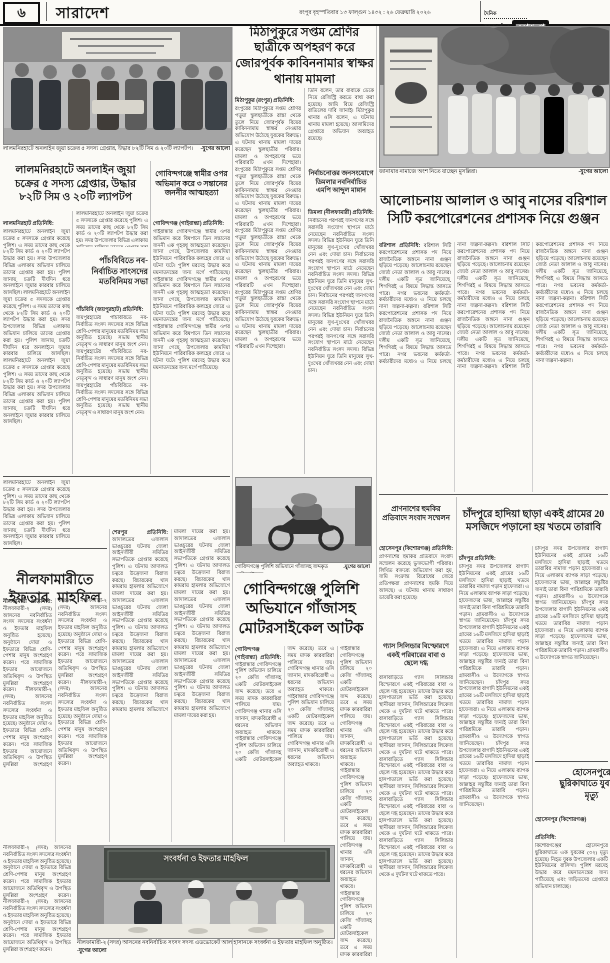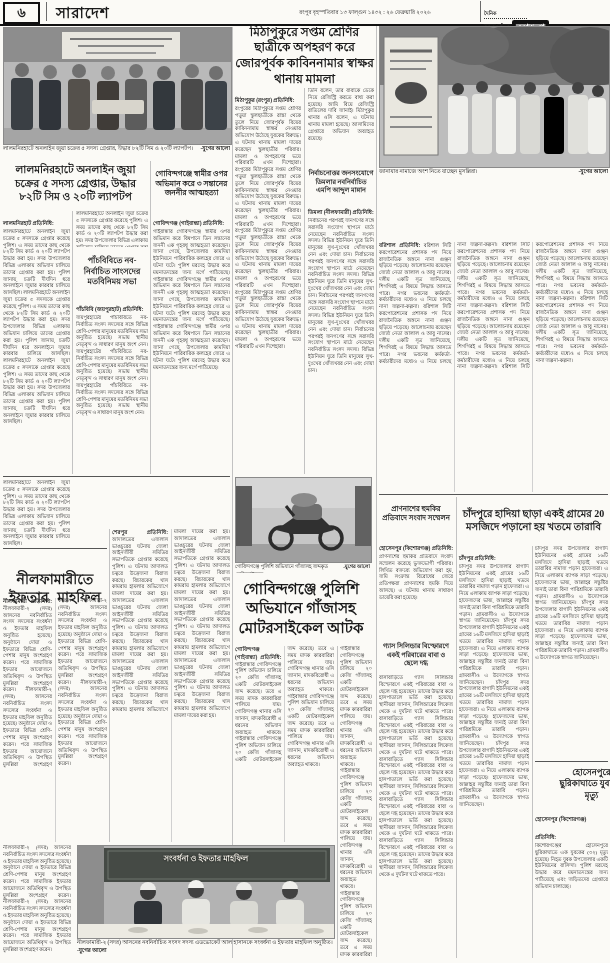--- a/index.html
+++ b/index.html
@@ -97,21 +97,21 @@
   <div class="vr" style="left:150px;top:161px;height:313px;"></div>
   <div class="h-xl abs" style="left:153px;top:159px;width:77px;height:49px;font-size:7.5px;">গোবিন্দগঞ্জে স্বামীর ওপর অভিমান করে ৩ সন্তানের জননীর আত্মহত্যা</div>
 
   <div class="abs" style="left:3px;top:211px;width:67px;height:263px;">
     <span class="byline">লালমনিরহাট প্রতিনিধি:</span>
     <div class="body-txt" style="height:252px;">লালমনিরহাটে অনলাইন জুয়া চক্রের ৫ সদস্যকে গ্রেপ্তার করেছে পুলিশ। এ সময় তাদের কাছ থেকে ৮২টি সিম কার্ড ও ২০টি ল্যাপটপ উদ্ধার করা হয়। সদর উপজেলার বিভিন্ন এলাকায় অভিযান চালিয়ে তাদের গ্রেপ্তার করা হয়। পুলিশ জানায়, চক্রটি দীর্ঘদিন ধরে অনলাইনে জুয়ার কারবার চালিয়ে আসছিল। লালমনিরহাটে অনলাইন জুয়া চক্রের ৫ সদস্যকে গ্রেপ্তার করেছে পুলিশ। এ সময় তাদের কাছ থেকে ৮২টি সিম কার্ড ও ২০টি ল্যাপটপ উদ্ধার করা হয়। সদর উপজেলার বিভিন্ন এলাকায় অভিযান চালিয়ে তাদের গ্রেপ্তার করা হয়। পুলিশ জানায়, চক্রটি দীর্ঘদিন ধরে অনলাইনে জুয়ার কারবার চালিয়ে আসছিল। লালমনিরহাটে অনলাইন জুয়া চক্রের ৫ সদস্যকে গ্রেপ্তার করেছে পুলিশ। এ সময় তাদের কাছ থেকে ৮২টি সিম কার্ড ও ২০টি ল্যাপটপ উদ্ধার করা হয়। সদর উপজেলার বিভিন্ন এলাকায় অভিযান চালিয়ে তাদের গ্রেপ্তার করা হয়। পুলিশ জানায়, চক্রটি দীর্ঘদিন ধরে অনলাইনে জুয়ার কারবার চালিয়ে আসছিল।</div>
   </div>
   <div class="vr" style="left:72px;top:211px;height:263px;"></div>
 
   <div class="body-txt abs" style="left:76px;top:211px;width:72px;height:36px;">লালমনিরহাটে অনলাইন জুয়া চক্রের ৫ সদস্যকে গ্রেপ্তার করেছে পুলিশ। এ সময় তাদের কাছ থেকে ৮২টি সিম কার্ড ও ২০টি ল্যাপটপ উদ্ধার করা হয়। সদর উপজেলার বিভিন্ন এলাকায় অভিযান চালিয়ে তাদের গ্রেপ্তার করা হয়। পুলিশ জানায়, চক্রটি দীর্ঘদিন ধরে অনলাইনে জুয়ার কারবার চালিয়ে আসছিল।</div>
-  <div class="h-xl abs" style="left:76px;top:250px;width:72px;height:44px;font-size:8px;">পাঁচবিবিতে নব-নির্বাচিত সাংসদের মতবিনিময় সভা</div>
+  <div class="h-xl abs" style="left:76px;top:250px;width:72px;height:44px;font-size:8px;text-align:right;">পাঁচবিবিতে নব-নির্বাচিত সাংসদের মতবিনিময় সভা</div>
   <div class="abs" style="left:76px;top:297px;width:72px;height:177px;">
     <span class="byline">পাঁচবিবি (জয়পুরহাট) প্রতিনিধি:</span>
     <div class="body-txt" style="height:166px;">জয়পুরহাটের পাঁচবিবিতে নব-নির্বাচিত সংসদ সদস্যের সঙ্গে বিভিন্ন শ্রেণি-পেশার মানুষের মতবিনিময় সভা অনুষ্ঠিত হয়েছে। সভায় স্থানীয় নেতৃবৃন্দ ও সাধারণ মানুষ অংশ নেন। জয়পুরহাটের পাঁচবিবিতে নব-নির্বাচিত সংসদ সদস্যের সঙ্গে বিভিন্ন শ্রেণি-পেশার মানুষের মতবিনিময় সভা অনুষ্ঠিত হয়েছে। সভায় স্থানীয় নেতৃবৃন্দ ও সাধারণ মানুষ অংশ নেন। জয়পুরহাটের পাঁচবিবিতে নব-নির্বাচিত সংসদ সদস্যের সঙ্গে বিভিন্ন শ্রেণি-পেশার মানুষের মতবিনিময় সভা অনুষ্ঠিত হয়েছে। সভায় স্থানীয় নেতৃবৃন্দ ও সাধারণ মানুষ অংশ নেন।</div>
   </div>
 
   <div class="abs" style="left:153px;top:211px;width:77px;height:263px;">
     <span class="byline">গোবিন্দগঞ্জ (গাইবান্ধা) প্রতিনিধি:</span>
     <div class="body-txt" style="height:252px;">গাইবান্ধার গোবিন্দগঞ্জে স্বামীর ওপর অভিমান করে বিষপানে তিন সন্তানের জননী এক গৃহবধূ আত্মহত্যা করেছেন। জানা গেছে, উপজেলার কামদিয়া ইউনিয়নে পারিবারিক কলহের জেরে এ ঘটনা ঘটে। পুলিশ মরদেহ উদ্ধার করে ময়নাতদন্তের জন্য মর্গে পাঠিয়েছে। গাইবান্ধার গোবিন্দগঞ্জে স্বামীর ওপর অভিমান করে বিষপানে তিন সন্তানের জননী এক গৃহবধূ আত্মহত্যা করেছেন। জানা গেছে, উপজেলার কামদিয়া ইউনিয়নে পারিবারিক কলহের জেরে এ ঘটনা ঘটে। পুলিশ মরদেহ উদ্ধার করে ময়নাতদন্তের জন্য মর্গে পাঠিয়েছে। গাইবান্ধার গোবিন্দগঞ্জে স্বামীর ওপর অভিমান করে বিষপানে তিন সন্তানের জননী এক গৃহবধূ আত্মহত্যা করেছেন। জানা গেছে, উপজেলার কামদিয়া ইউনিয়নে পারিবারিক কলহের জেরে এ ঘটনা ঘটে। পুলিশ মরদেহ উদ্ধার করে ময়নাতদন্তের জন্য মর্গে পাঠিয়েছে।</div>
   </div>
 
@@ -163,20 +163,21 @@
         <circle cx="218" cy="64" r="6" fill="#3c3c3c"></circle>
           <rect x="208" y="71" width="18" height="56" rx="4" fill="#f0f0ec"></rect>
       </g>
     </svg>
   </div>
   <div class="caption abs" style="left:379px;top:168px;width:229px;height:12px;">
     <span>জানাযার নামাজে অংশ নিতে যাচ্ছেন মুসল্লিরা।</span>
     <span class="cr">-যুগের আলো</span>
   </div>
 
+  <div class="h-xl abs" style="left:379px;top:182px;width:229px;height:56px;font-size:13.5px;">আলোচনায় আলাল ও আবু নাসের বরিশাল সিটি করপোরেশনের প্রশাসক নিয়ে গুঞ্জন</div>
   <div class="abs" style="left:379px;top:242px;width:229px;height:250px;">
     <div class="body-txt cols3" style="height:250px;">
       <span class="byline">বরিশাল প্রতিনিধি:</span>
       <span>বরিশাল সিটি করপোরেশনের প্রশাসক পদ নিয়ে রাজনৈতিক অঙ্গনে নানা গুঞ্জন ছড়িয়ে পড়েছে। আলোচনায় রয়েছেন জ্যেষ্ঠ নেতা আলাল ও আবু নাসের। দলীয় একটি সূত্র জানিয়েছে, শিগগিরই এ বিষয়ে সিদ্ধান্ত আসতে পারে। নগর ভবনের কর্মকর্তা-কর্মচারীদের মধ্যেও এ নিয়ে চলছে নানা জল্পনা-কল্পনা। বরিশাল সিটি করপোরেশনের প্রশাসক পদ নিয়ে রাজনৈতিক অঙ্গনে নানা গুঞ্জন ছড়িয়ে পড়েছে। আলোচনায় রয়েছেন জ্যেষ্ঠ নেতা আলাল ও আবু নাসের। দলীয় একটি সূত্র জানিয়েছে, শিগগিরই এ বিষয়ে সিদ্ধান্ত আসতে পারে। নগর ভবনের কর্মকর্তা-কর্মচারীদের মধ্যেও এ নিয়ে চলছে নানা জল্পনা-কল্পনা। বরিশাল সিটি করপোরেশনের প্রশাসক পদ নিয়ে রাজনৈতিক অঙ্গনে নানা গুঞ্জন ছড়িয়ে পড়েছে। আলোচনায় রয়েছেন জ্যেষ্ঠ নেতা আলাল ও আবু নাসের। দলীয় একটি সূত্র জানিয়েছে, শিগগিরই এ বিষয়ে সিদ্ধান্ত আসতে পারে। নগর ভবনের কর্মকর্তা-কর্মচারীদের মধ্যেও এ নিয়ে চলছে নানা জল্পনা-কল্পনা। বরিশাল সিটি করপোরেশনের প্রশাসক পদ নিয়ে রাজনৈতিক অঙ্গনে নানা গুঞ্জন ছড়িয়ে পড়েছে। আলোচনায় রয়েছেন জ্যেষ্ঠ নেতা আলাল ও আবু নাসের। দলীয় একটি সূত্র জানিয়েছে, শিগগিরই এ বিষয়ে সিদ্ধান্ত আসতে পারে। নগর ভবনের কর্মকর্তা-কর্মচারীদের মধ্যেও এ নিয়ে চলছে নানা জল্পনা-কল্পনা। বরিশাল সিটি করপোরেশনের প্রশাসক পদ নিয়ে রাজনৈতিক অঙ্গনে নানা গুঞ্জন ছড়িয়ে পড়েছে। আলোচনায় রয়েছেন জ্যেষ্ঠ নেতা আলাল ও আবু নাসের। দলীয় একটি সূত্র জানিয়েছে, শিগগিরই এ বিষয়ে সিদ্ধান্ত আসতে পারে। নগর ভবনের কর্মকর্তা-কর্মচারীদের মধ্যেও এ নিয়ে চলছে নানা জল্পনা-কল্পনা। বরিশাল সিটি করপোরেশনের প্রশাসক পদ নিয়ে রাজনৈতিক অঙ্গনে নানা গুঞ্জন ছড়িয়ে পড়েছে। আলোচনায় রয়েছেন জ্যেষ্ঠ নেতা আলাল ও আবু নাসের। দলীয় একটি সূত্র জানিয়েছে, শিগগিরই এ বিষয়ে সিদ্ধান্ত আসতে পারে। নগর ভবনের কর্মকর্তা-কর্মচারীদের মধ্যেও এ নিয়ে চলছে নানা জল্পনা-কল্পনা।</span>
     </div>
   </div>
 
   <div class="hr" style="left:379px;top:494px;width:229px;"></div>
 
   <div class="h-xl abs" style="left:379px;top:496px;width:74px;height:36px;font-size:7px;">প্রাণনাশের হুমকির প্রতিবাদে সংবাদ সম্মেলন</div>

